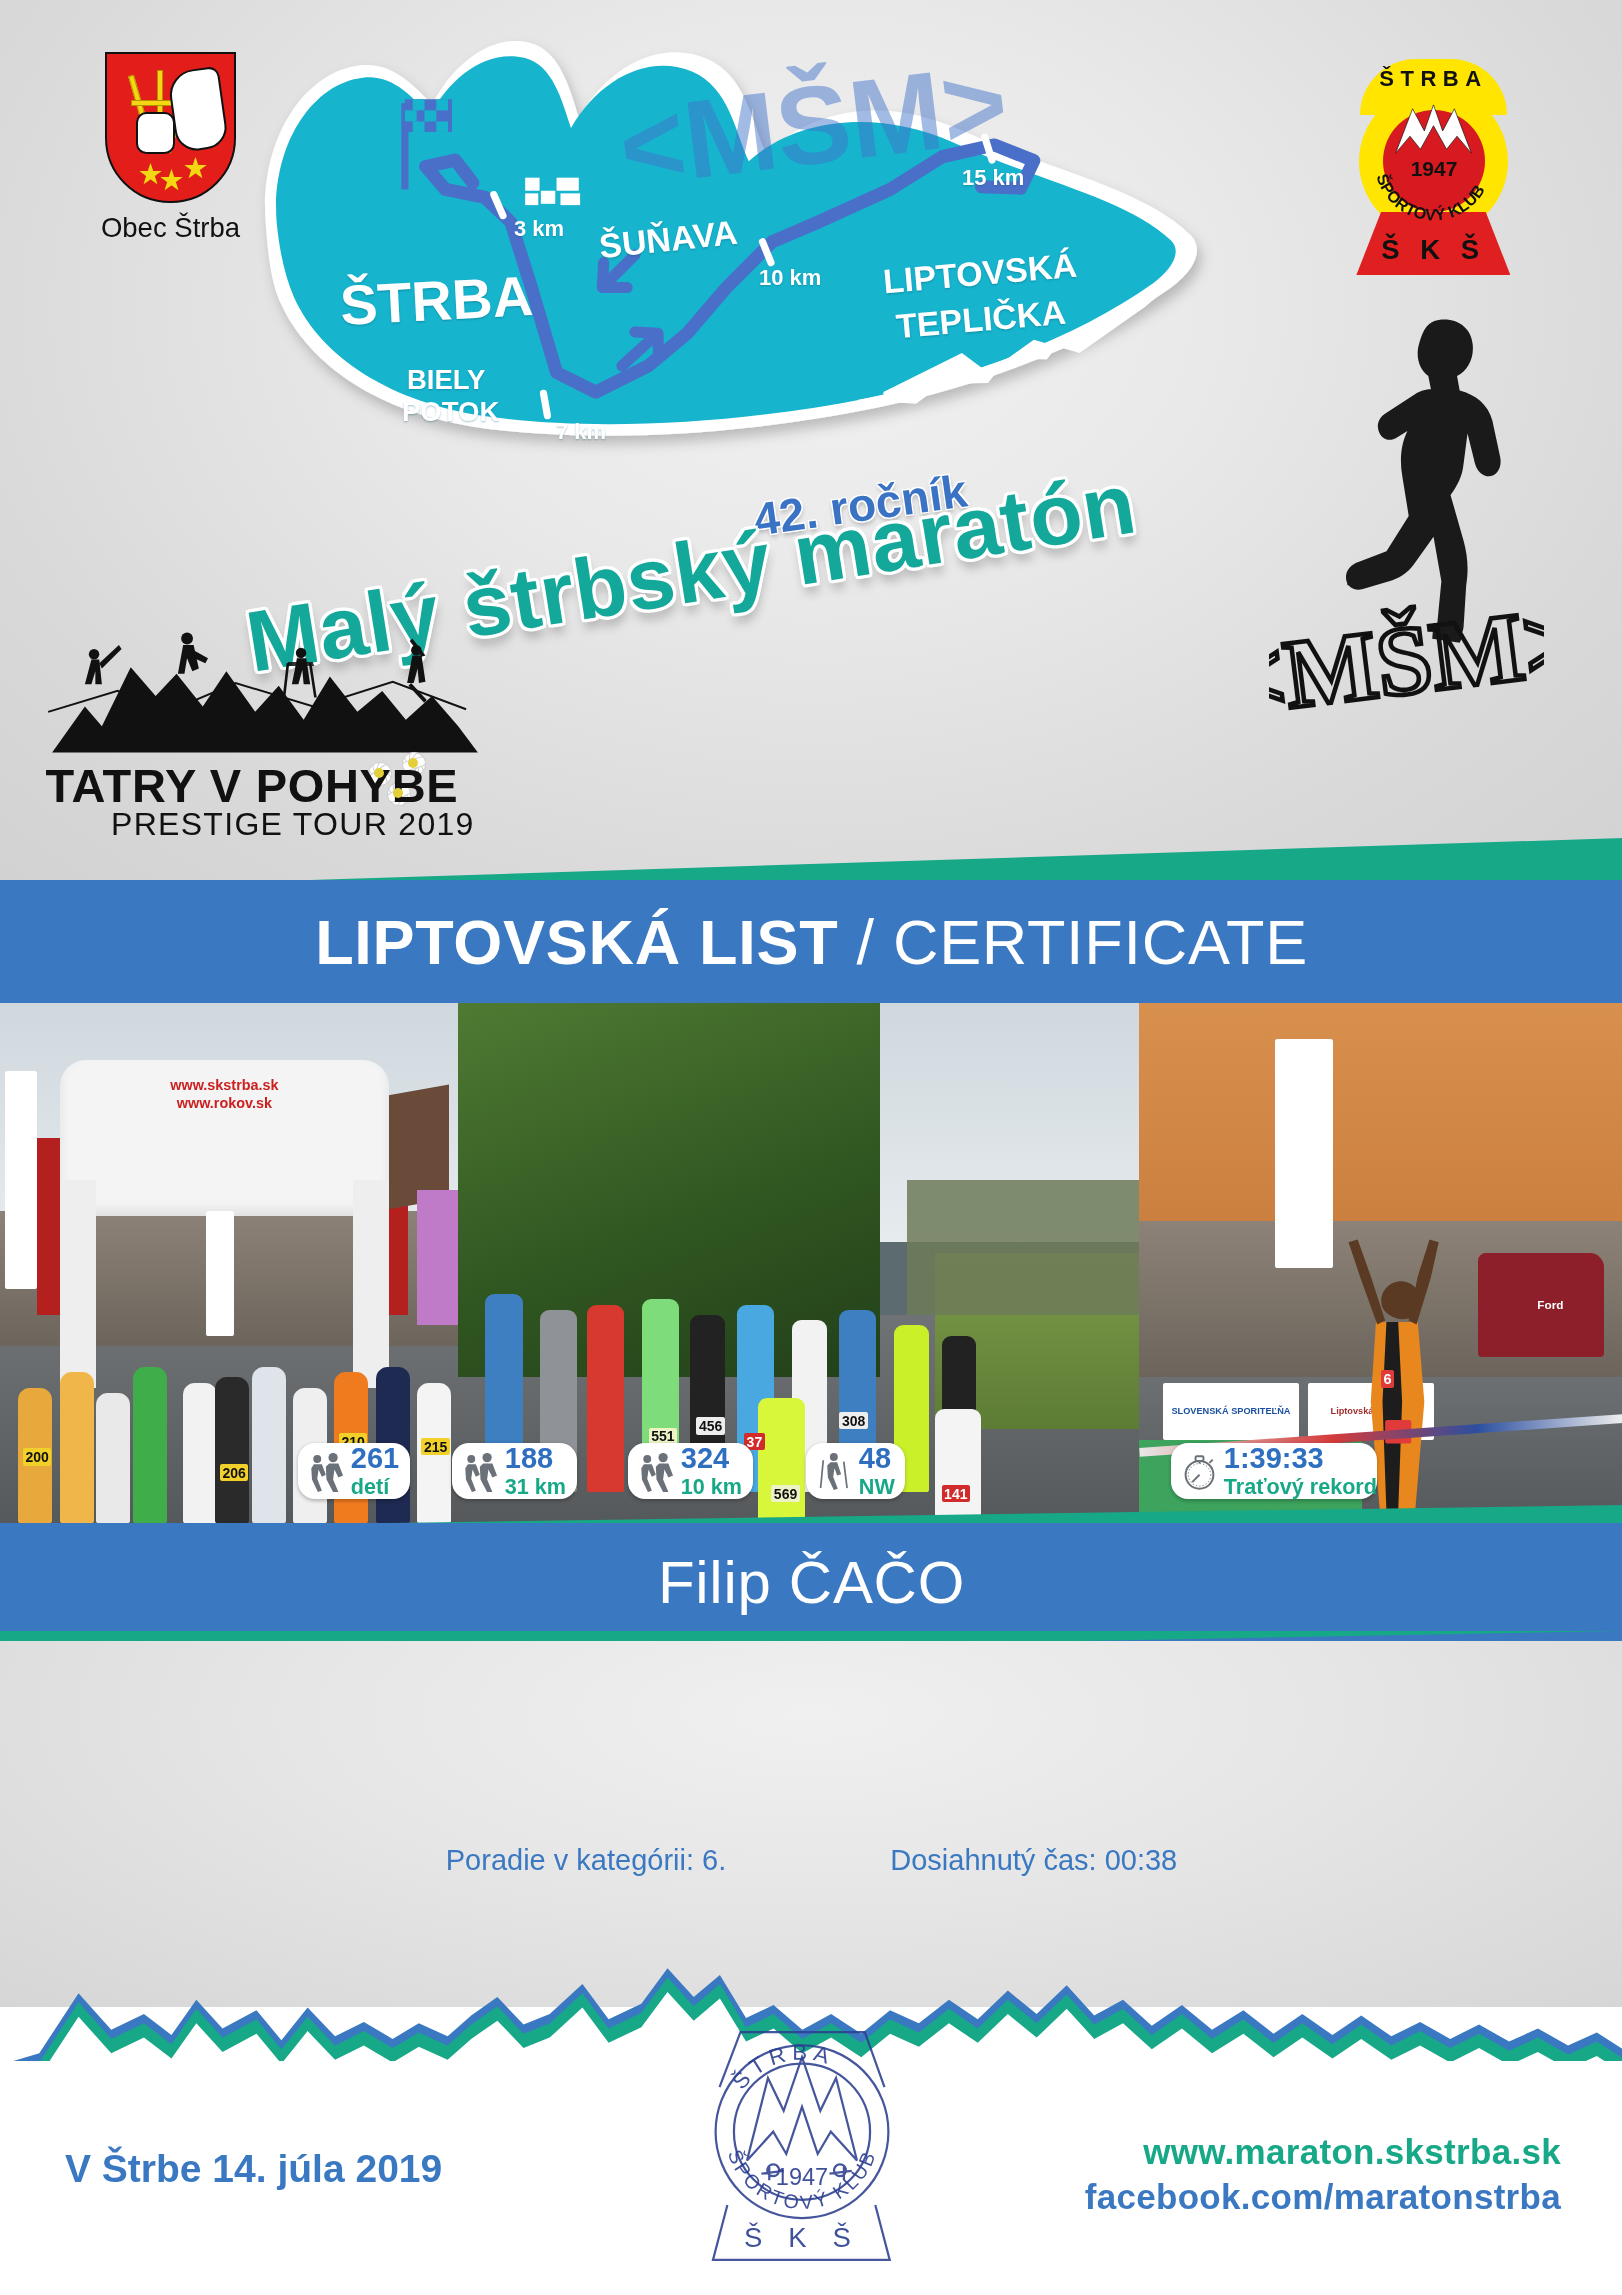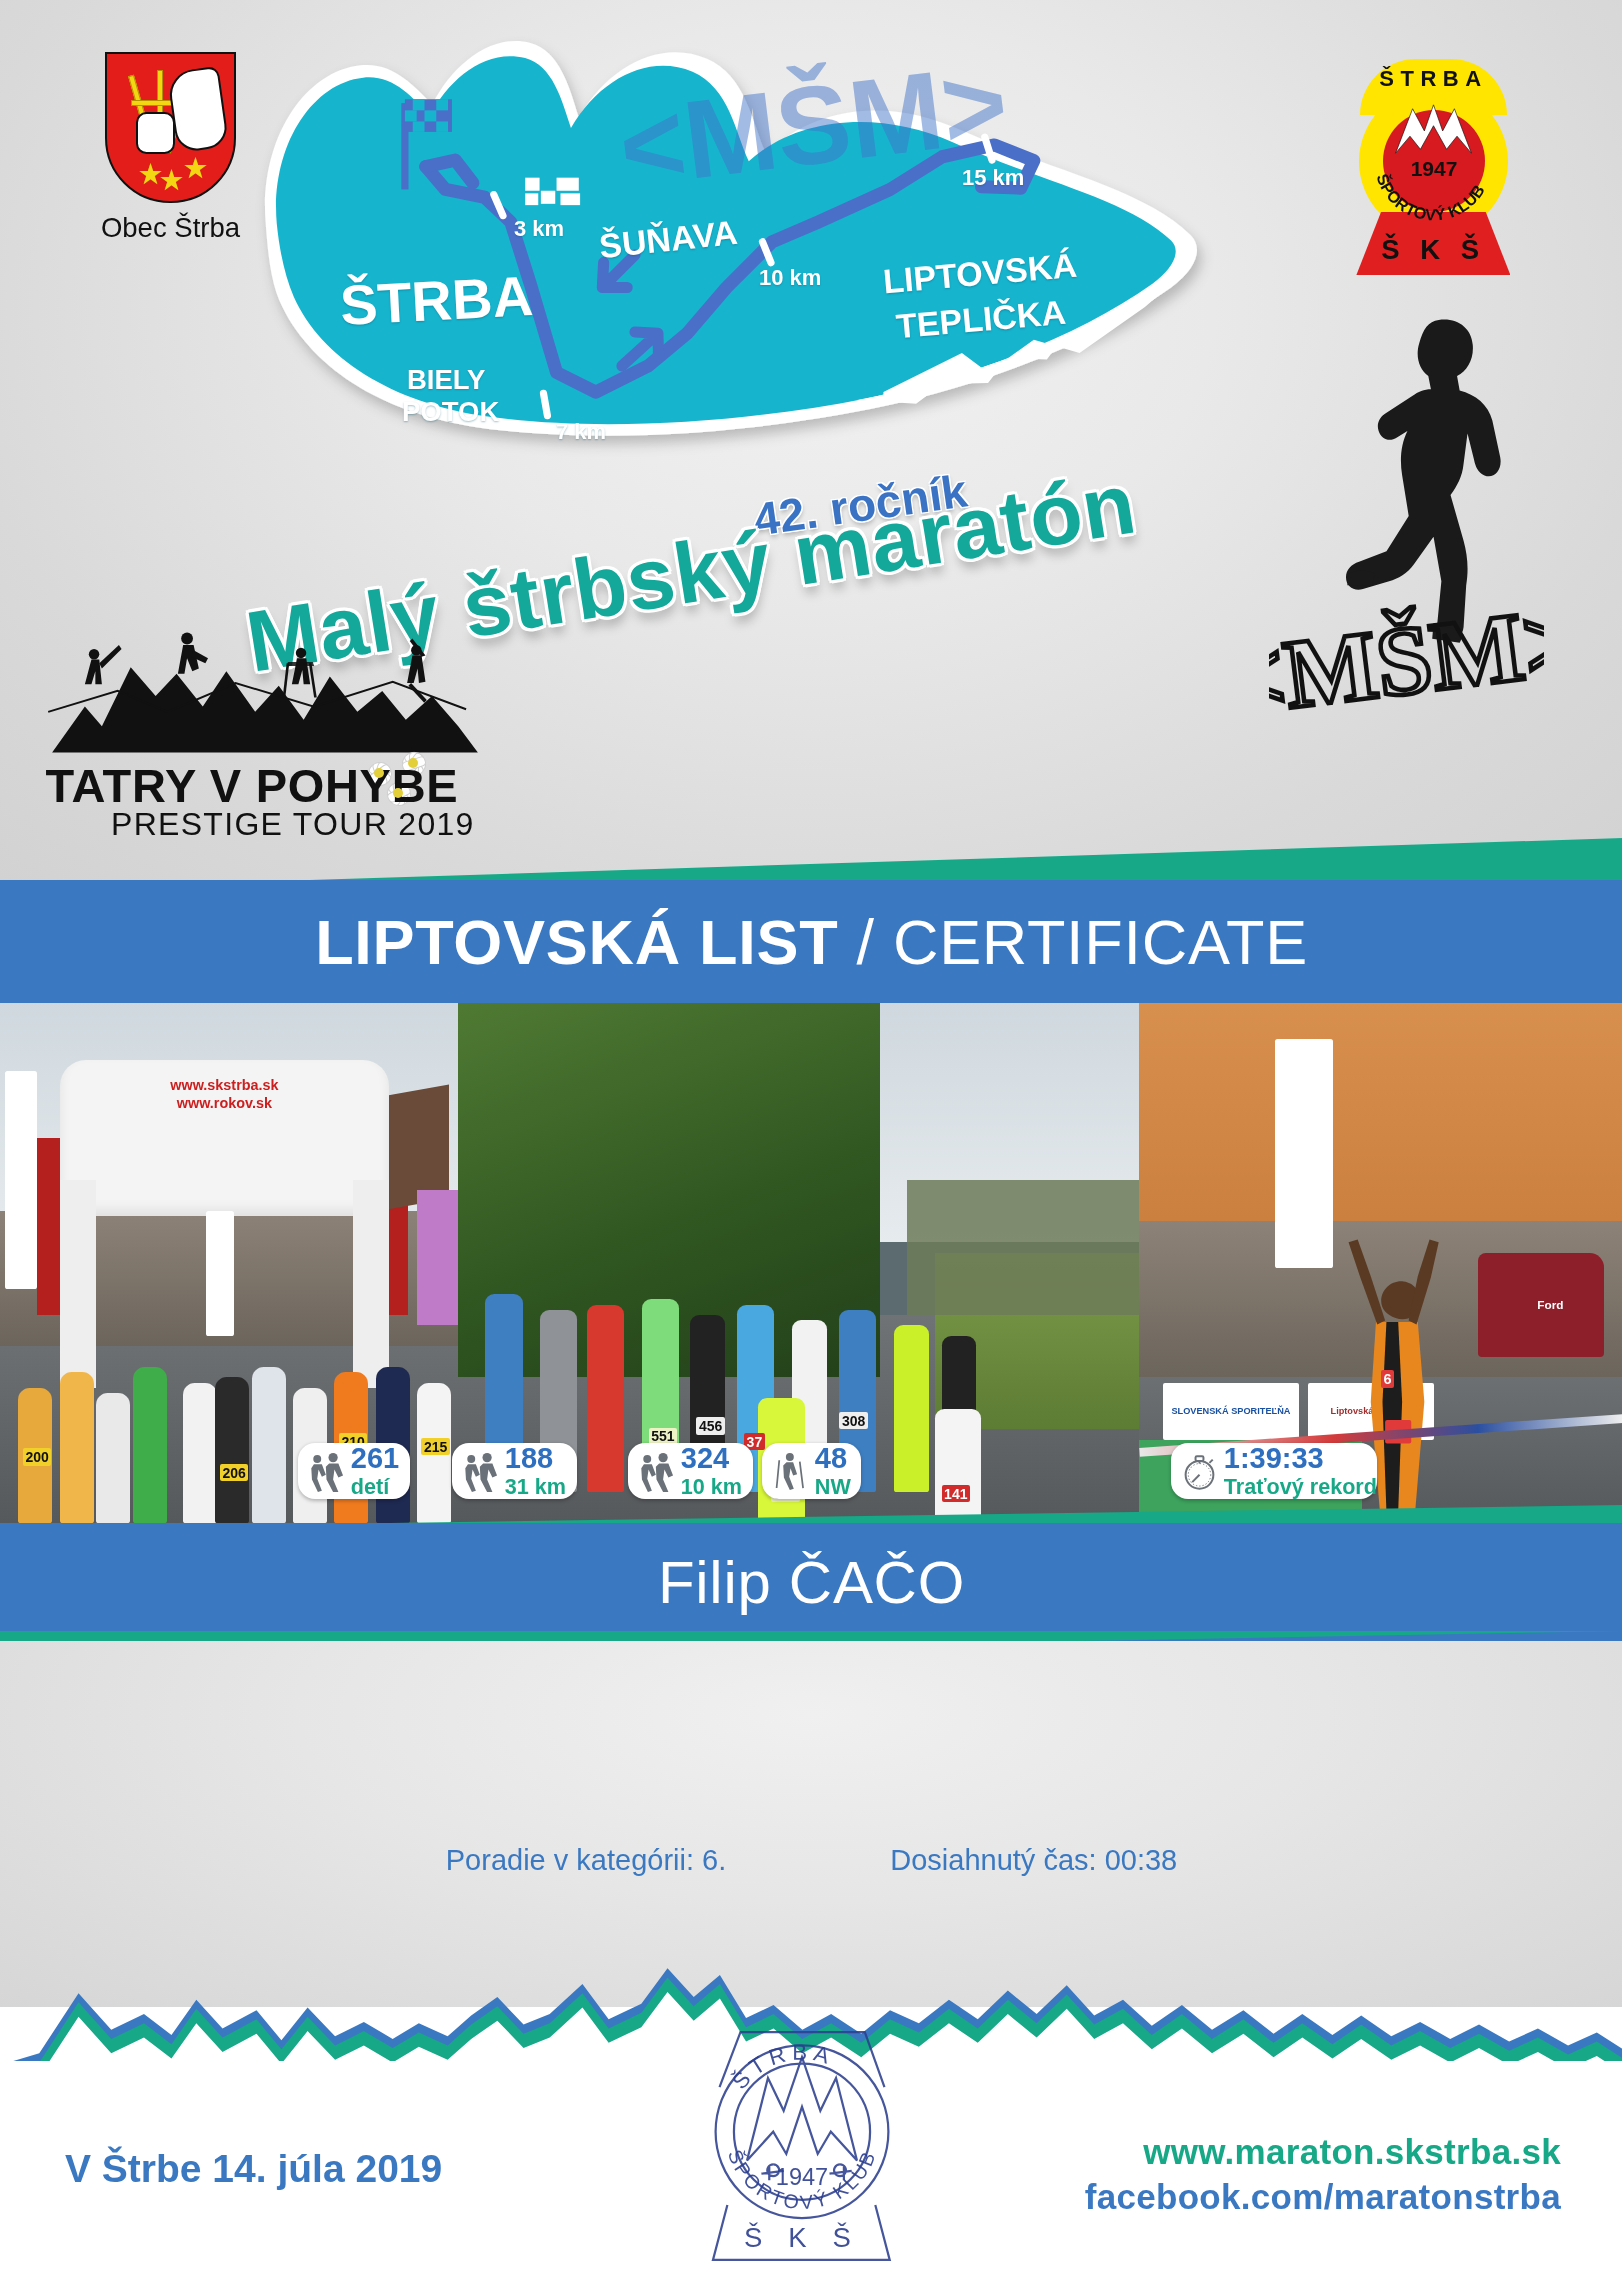--- a/index.html
+++ b/index.html
@@ -587,21 +587,21 @@
         <path d="M12,20 h12 l6,16 -6,3 -5,-11 -2,14 7,18 -6,2 -9,-19 -1,-17 Z"></path>
         <circle cx="41" cy="10" r="7"></circle>
         <path d="M35,19 h14 l7,18 -7,3 -6,-12 -2,15 8,19 -7,2 -11,-21 -1,-19 Z"></path>
       </g>
     </svg>
     <div class="nums">
       <span class="big">324</span>
       <span class="small">10 km</span>
     </div>
   </div>
-  <div class="pill" style="left:762px;top:1443px;">
+  <div class="pill" style="left:806px;top:1443px;">
     <svg class="ic" viewBox="0 0 62 62">
       <g fill="#6b7179">
         <circle cx="30" cy="9" r="6"></circle>
         <path d="M25,17 h10 l6,18 -6,2 -4,-11 -2,13 7,18 -6,2 -9,-19 -1,-18 Z"></path>
       </g>
       <g stroke="#6b7179" stroke-width="2.6" fill="none">
         <line x1="14" y1="14" x2="10" y2="56"></line>
         <line x1="45" y1="16" x2="50" y2="56"></line>
       </g>
     </svg>

